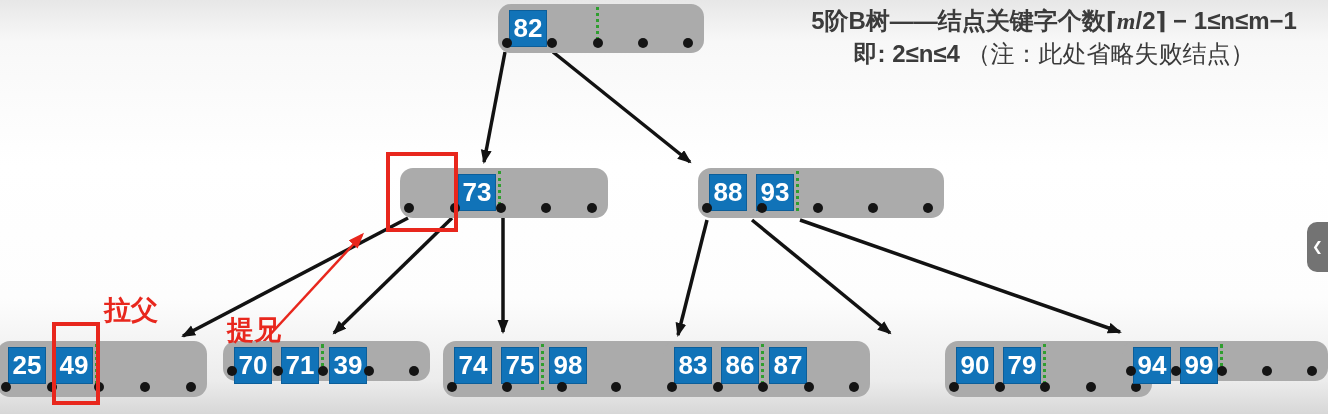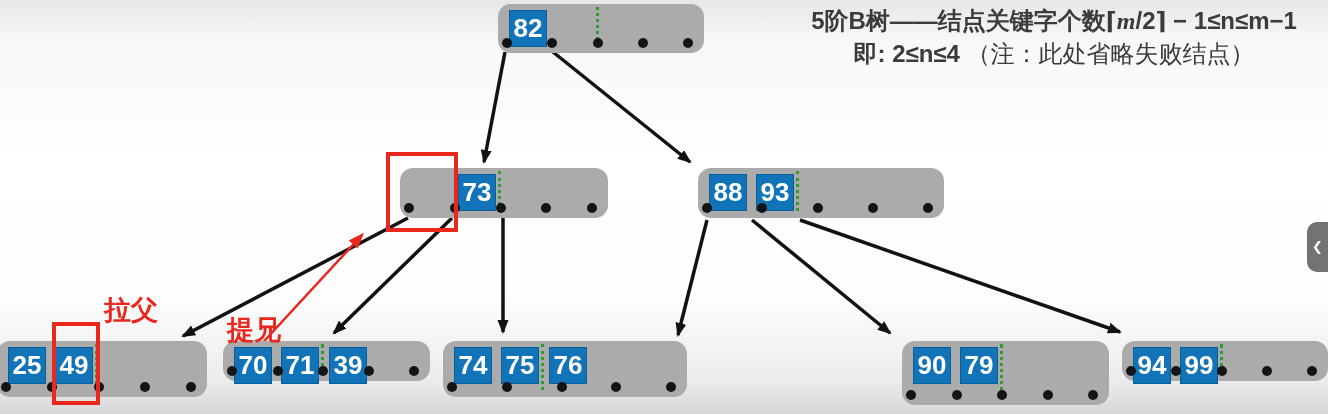--- a/index.html
+++ b/index.html
@@ -136,33 +136,46 @@
         <i class="dot"></i>
         <i class="dot"></i>
         <i class="dot"></i>
         <i class="dot"></i>
       </div>
   </div>
 
   <div class="bnode" style="left:443px;top:341px;width:244px;height:56px">
     <div class="key slot0">74</div>
     <div class="key slot1">75</div>
-    <div class="key slot2">76</div>
-    <i class="divider"></i>
-    <div class="dots">
-        <i class="dot"></i>
-        <i class="dot"></i>
-        <i class="dot"></i>
-        <i class="dot"></i>
-        <i class="dot"></i>
-      </div>
-  </div>
-
-
-  <div class="bnode" style="left:902px;top:341px;width:207px;height:64px">
+    <div class="key slot2">98</div>
+    <i class="divider"></i>
+    <div class="dots">
+        <i class="dot"></i>
+        <i class="dot"></i>
+        <i class="dot"></i>
+        <i class="dot"></i>
+        <i class="dot"></i>
+      </div>
+  </div>
+
+  <div class="bnode" style="left:663px;top:341px;width:207px;height:56px">
+    <div class="key slot0">83</div>
+    <div class="key slot1">86</div>
+    <div class="key slot2">87</div>
+    <i class="divider"></i>
+    <div class="dots">
+        <i class="dot"></i>
+        <i class="dot"></i>
+        <i class="dot"></i>
+        <i class="dot"></i>
+        <i class="dot"></i>
+      </div>
+  </div>
+
+  <div class="bnode" style="left:945px;top:341px;width:207px;height:56px">
     <div class="key slot0">90</div>
     <div class="key slot1">79</div>
     <i class="divider"></i>
     <div class="dots">
         <i class="dot"></i>
         <i class="dot"></i>
         <i class="dot"></i>
         <i class="dot"></i>
         <i class="dot"></i>
       </div>

